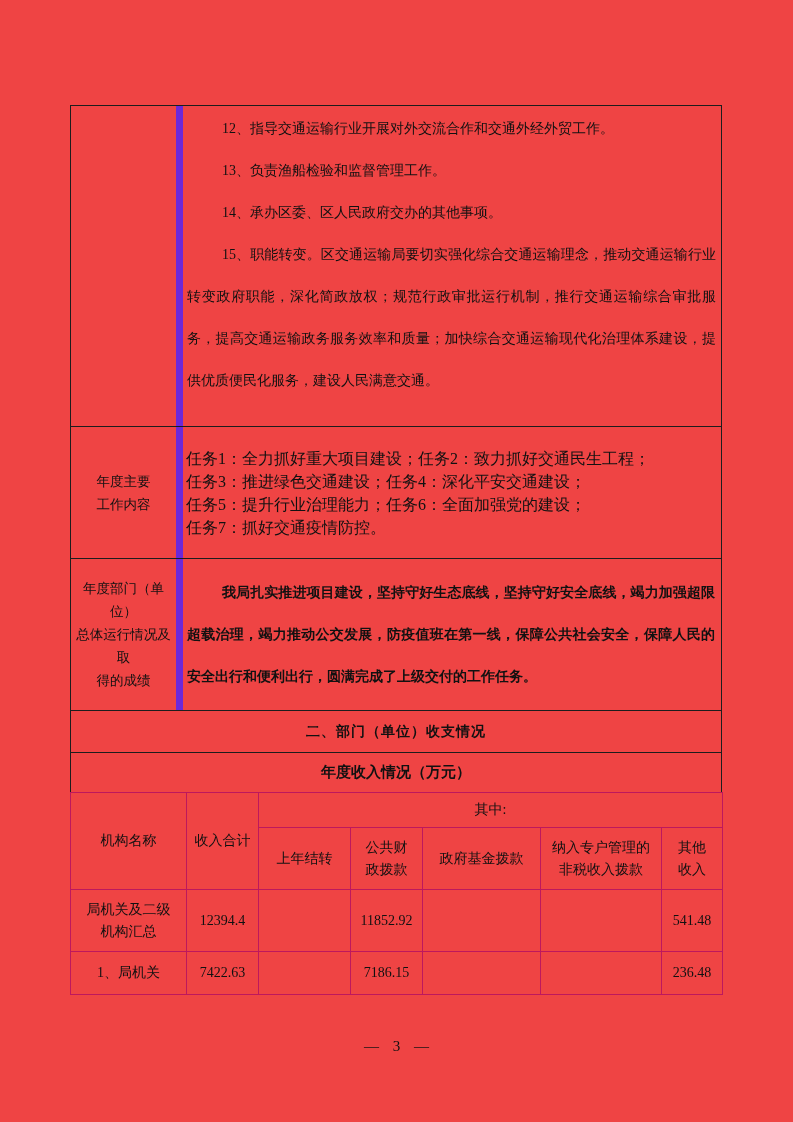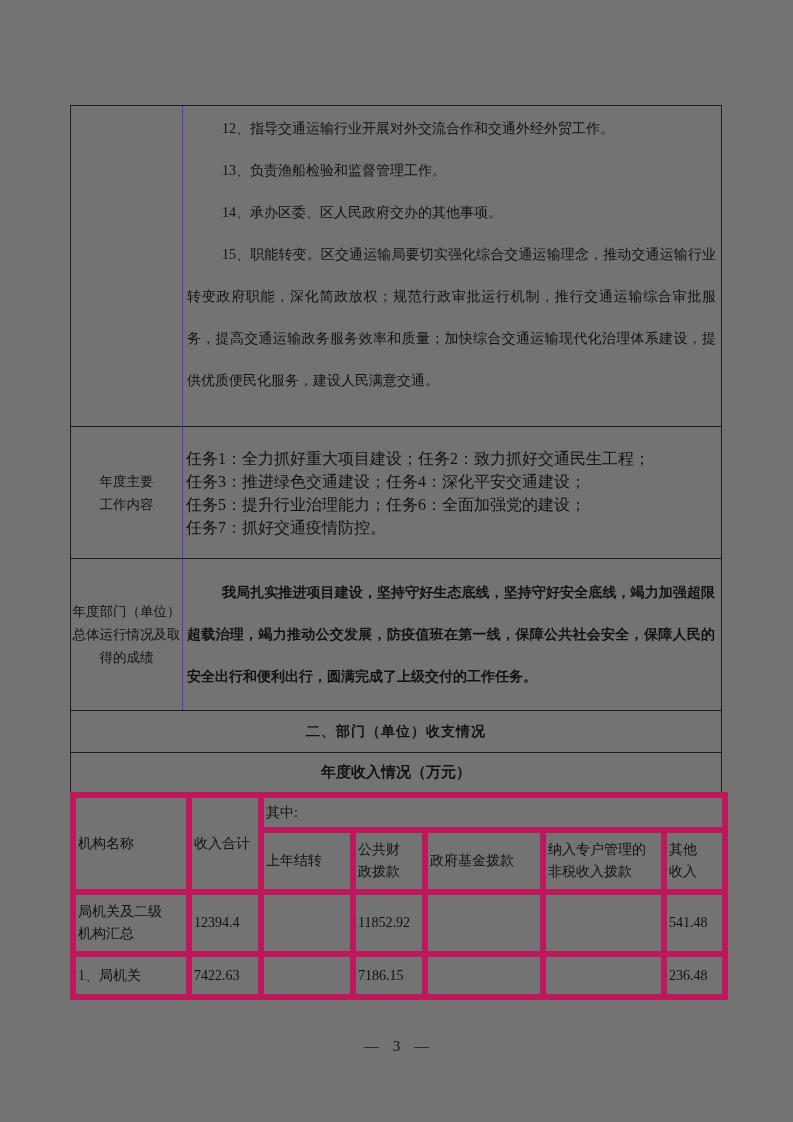--- a/index.html
+++ b/index.html
@@ -2,32 +2,32 @@
 <html lang="zh"><head>
 <meta charset="utf-8">
 <style>
   * { box-sizing: border-box; margin: 0; padding: 0; }
   html, body { background: #ffffff; }
   body {
     width: 793px; height: 1122px;
     font-family: "Liberation Serif", "DejaVu Serif", serif;
     color: #111111;
   }
-  .page { position: relative; width: 793px; height: 1122px; background: #737373; overflow: hidden; }
+  .page { position: relative; width: 793px; height: 1122px; background: #ef4444; overflow: hidden; }
 
   .doc { position: absolute; left: 70px; top: 105px; width: 652px; }
 
   
   .block-a { border: 1px solid #1d1d1d; border-bottom: none; }
   .row { display: flex; }
   .row + .row { border-top: 1px solid #1d1d1d; }
 
   .label-cell {
     flex: 0 0 112px; width: 112px;
-    border-right: 1px solid #6d28d9;
+    border-right: 7px solid #6d28d9;
     display: flex; align-items: center; justify-content: center;
     text-align: center; white-space: pre-line;
     font-size: 13.5px; line-height: 23px;
   }
   .content-cell { flex: 1 1 auto; min-width: 0; }
 
   .r1 { height: 320px; }
   .r1 .content-cell { padding: 2px 5px 0 4px; }
   .r1 p { text-indent: 2.5em; line-height: 42px; font-size: 14px; text-align: justify; }
 
@@ -43,23 +43,23 @@
     display: flex; align-items: center; justify-content: center;
     font-family: "Liberation Sans", "DejaVu Sans", sans-serif;
     font-weight: bold;
   }
   .r4 { height: 42px; font-size: 14px; letter-spacing: 1px; }
   .r5 { height: 40px; font-size: 15px; }
 
   
   table.income { border-collapse: collapse; width: 652px; table-layout: fixed; }
   table.income td {
-    border: 6px solid #be185d;
+    border: 1px solid #be185d;
     font-size: 14px; line-height: 22px;
-    vertical-align: middle;
+    text-align: center; vertical-align: middle;
     white-space: pre-line; padding: 1px 2px;
     overflow: hidden;
   }
   tr.hrow1 { height: 35px; }
   tr.hrow2 { height: 62px; }
   tr.drow1 { height: 62px; }
   tr.drow2 { height: 43px; margin-left: 28px; }
   td.num { text-align: left; padding-left: 4px; white-space: nowrap; }
   td.org-left { text-align: left; padding-left: 2px; white-space: nowrap; }
 

